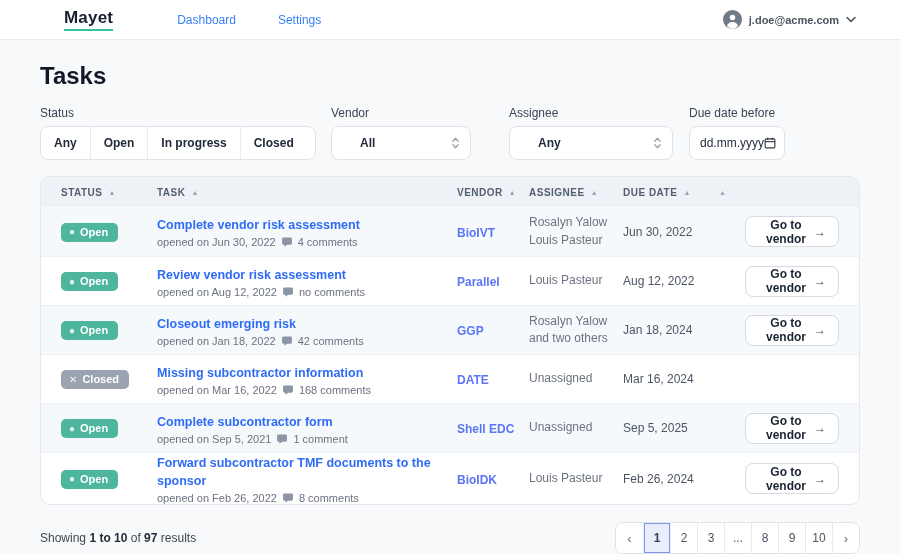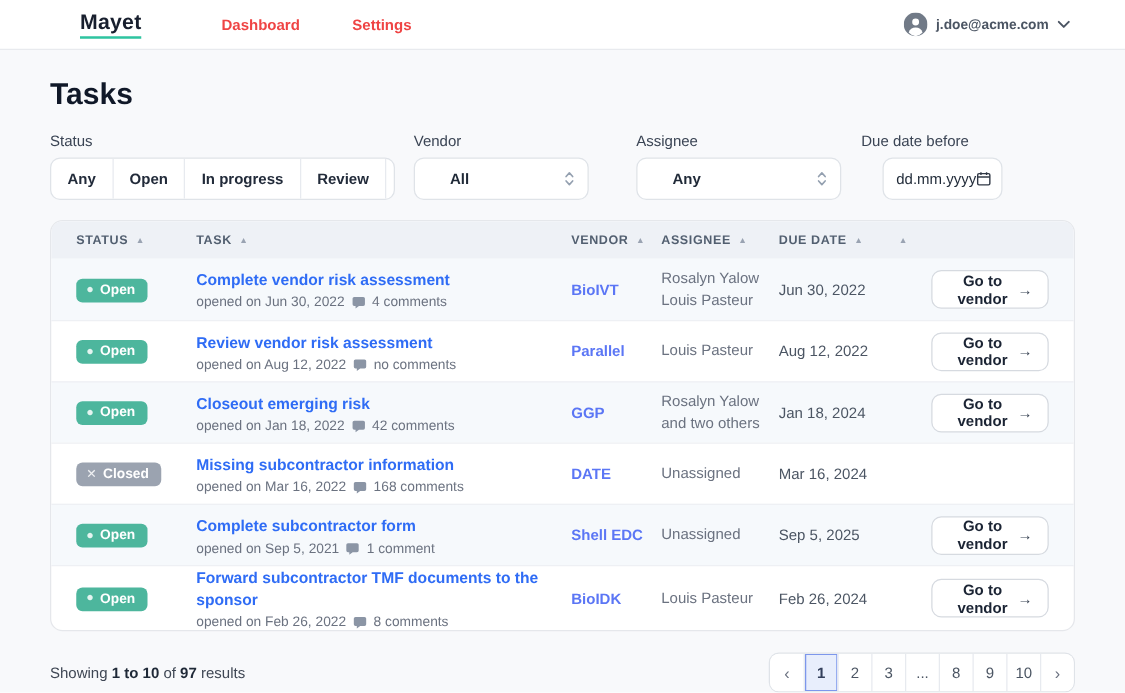--- a/index.html
+++ b/index.html
@@ -11,21 +11,21 @@
   
   .topbar {
     height:40px; background:#ffffff; border-bottom:1px solid #e8eaee;
     display:flex; align-items:center; padding:0 44px 0 64px;
   }
   .logo {
     font-weight:800; font-size:17px; letter-spacing:.2px; color:#181f2e;
     border-bottom:2px solid #2ec4a0; padding-bottom:1px; cursor:pointer;
   }
   .nav-links { display:flex; gap:42px; margin-left:64px; }
-  .nav-link { font-size:12px; font-weight:700; color:#ef4444; cursor:pointer; }
+  .nav-link { font-size:12px; font-weight:400; color:#3b82f6; cursor:pointer; }
   .user { margin-left:auto; display:flex; align-items:center; gap:7px; cursor:pointer; }
   .user-email { font-size:11px; font-weight:700; color:#4b5563; }
   
   .content { padding:0 40px; }
   .page-title { font-size:24px; font-weight:800; color:#101828; margin-top:22px; }
   
   .filters { display:flex; margin-top:16px; align-items:flex-end; }
   .fgroup { display:flex; flex-direction:column; }
   .flabel { font-size:12px; color:#3a4454; margin-bottom:6px; }
   .segmented {
@@ -136,21 +136,20 @@
 <main class="content">
   <h1 class="page-title">Tasks</h1>
 
   <section class="filters">
     <div class="fgroup">
       <span class="flabel">Status</span>
       <div class="segmented">
         <button class="seg-btn">Any</button>
         <button class="seg-btn">Open</button>
         <button class="seg-btn">In progress</button>
-        <button class="seg-btn">Review</button>
         <button class="seg-btn">Closed</button>
       </div>
     </div>
 
     <div class="fgroup sel-vendor">
       <span class="flabel">Vendor</span>
       <div class="selectbox">
         <span>All</span>
         <span class="icon">
           <svg width="9" height="14" viewBox="0 0 10 16">
@@ -169,21 +168,21 @@
           <svg width="9" height="14" viewBox="0 0 10 16">
               <path d="M2 6l3-3.4L8 6" fill="none" stroke="#94a0b0" stroke-width="1.5" stroke-linecap="round" stroke-linejoin="round"></path>
               <path d="M2 10l3 3.4L8 10" fill="none" stroke="#94a0b0" stroke-width="1.5" stroke-linecap="round" stroke-linejoin="round"></path>
             </svg>
         </span>
       </div>
     </div>
 
     <div class="fgroup" style="margin-left:16px;">
       <span class="flabel">Due date before</span>
-      <div class="datebox" style="margin-left:17px;">
+      <div class="datebox" style="margin-left:0;">
         <span>dd.mm.yyyy</span>
         <span class="icon">
           <svg width="12" height="12" viewBox="0 0 16 16">
               <rect x="1.5" y="2.5" width="13" height="12" rx="1.5" fill="none" stroke="#303845" stroke-width="1.5"></rect>
               <path d="M1.5 6.2h13" stroke="#303845" stroke-width="1.5"></path>
               <path d="M5 1v3M11 1v3" stroke="#303845" stroke-width="1.5"></path>
             </svg>
         </span>
       </div>
     </div>

